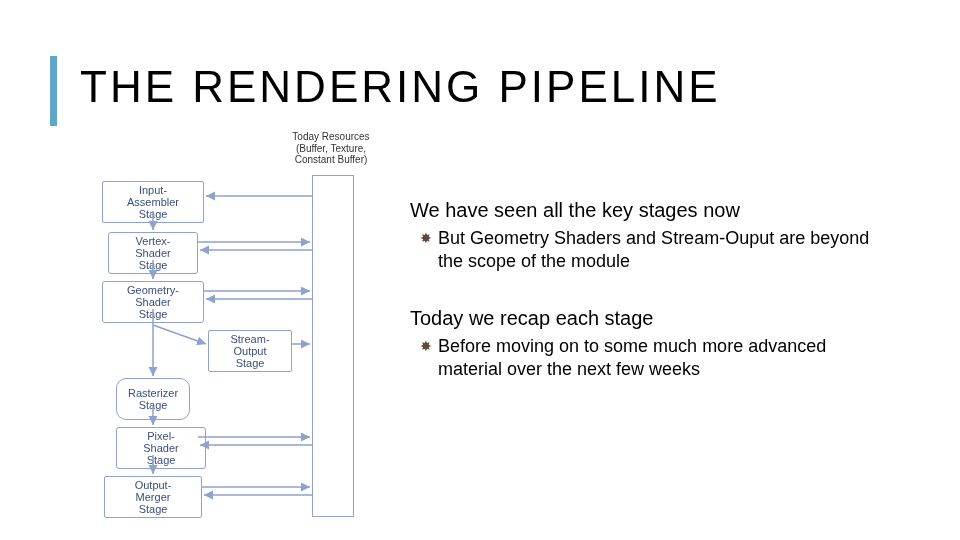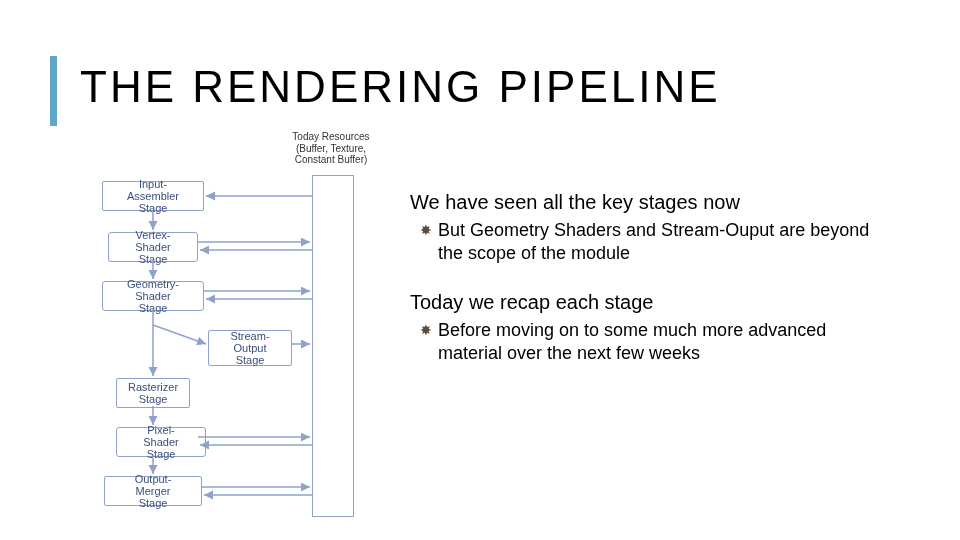--- a/index.html
+++ b/index.html
@@ -47,21 +47,21 @@
     font-size: 11px;
     line-height: 1.1;
     text-align: center;
     color: #3a4f7c;
     background: #fff;
     border: 1px solid #8ea2cc;
     border-radius: 2px;
     display: flex;
     align-items: center;
     justify-content: center;
-    padding: 14px;
+    padding: 20px;
     box-sizing: border-box;
   }
   .rbox {
     border-radius: 3px;
   }
   .mem {
     position: absolute;
     left: 234px;
     top: 50px;
     width: 40px;
@@ -95,21 +95,21 @@
     width: 480px;
   }
   .p1 {
     font-size: 20px;
     line-height: 1.25;
     margin: 0 0 14px 0;
   }
   .p2 {
     font-size: 20px;
     line-height: 1.25;
-    margin: 0 0 4px 0;
+    margin: 8px 0 4px 0;
   }
   .sub {
     font-size: 18px;
     line-height: 1.25;
     margin: 0 0 0 10px;
     padding-left: 18px;
     position: relative;
   }
   .sub .star {
     position: absolute;
@@ -141,21 +141,21 @@
     </div>
     <div class="box rbox" style="left:30px; top:107px; width:90px; height:28px;">
       <span><span>Vertex-Shader</span><br><span>Stage</span></span>
     </div>
     <div class="box rbox" style="left:24px; top:156px; width:102px; height:28px;">
       <span><span>Geometry-Shader</span><br><span>Stage</span></span>
     </div>
     <div class="box" style="left:130px; top:205px; width:84px; height:36px;">
       <span><span>Stream-Output</span><br><span>Stage</span></span>
     </div>
-    <div class="box" style="left:38px; top:253px; width:74px; height:28px;">
+    <div class="box" style="left:38px; top:253px; width:74px; height:28px;border-radius:10px;">
       <span><span>Rasterizer</span><br><span>Stage</span></span>
     </div>
     <div class="box rbox" style="left:30px; top:302px; width:90px; height:20px;margin-left:8px;">
       <span><span>Pixel-Shader</span><br><span>Stage</span></span>
     </div>
     <div class="box" style="left:26px; top:351px; width:98px; height:30px;">
       <span><span>Output-Merger</span><br><span>Stage</span></span>
     </div>
 
     <svg class="arrow-svg">

